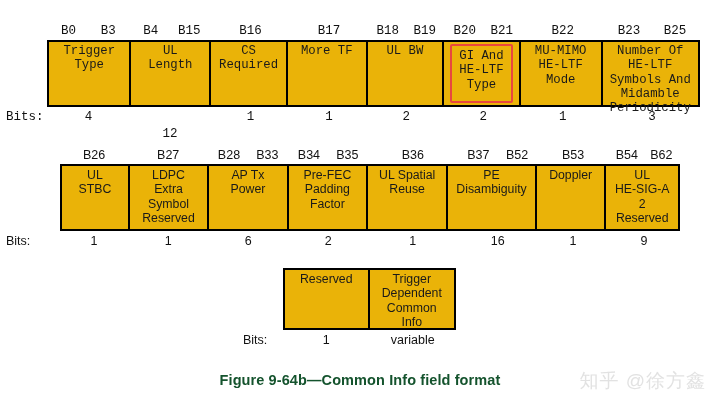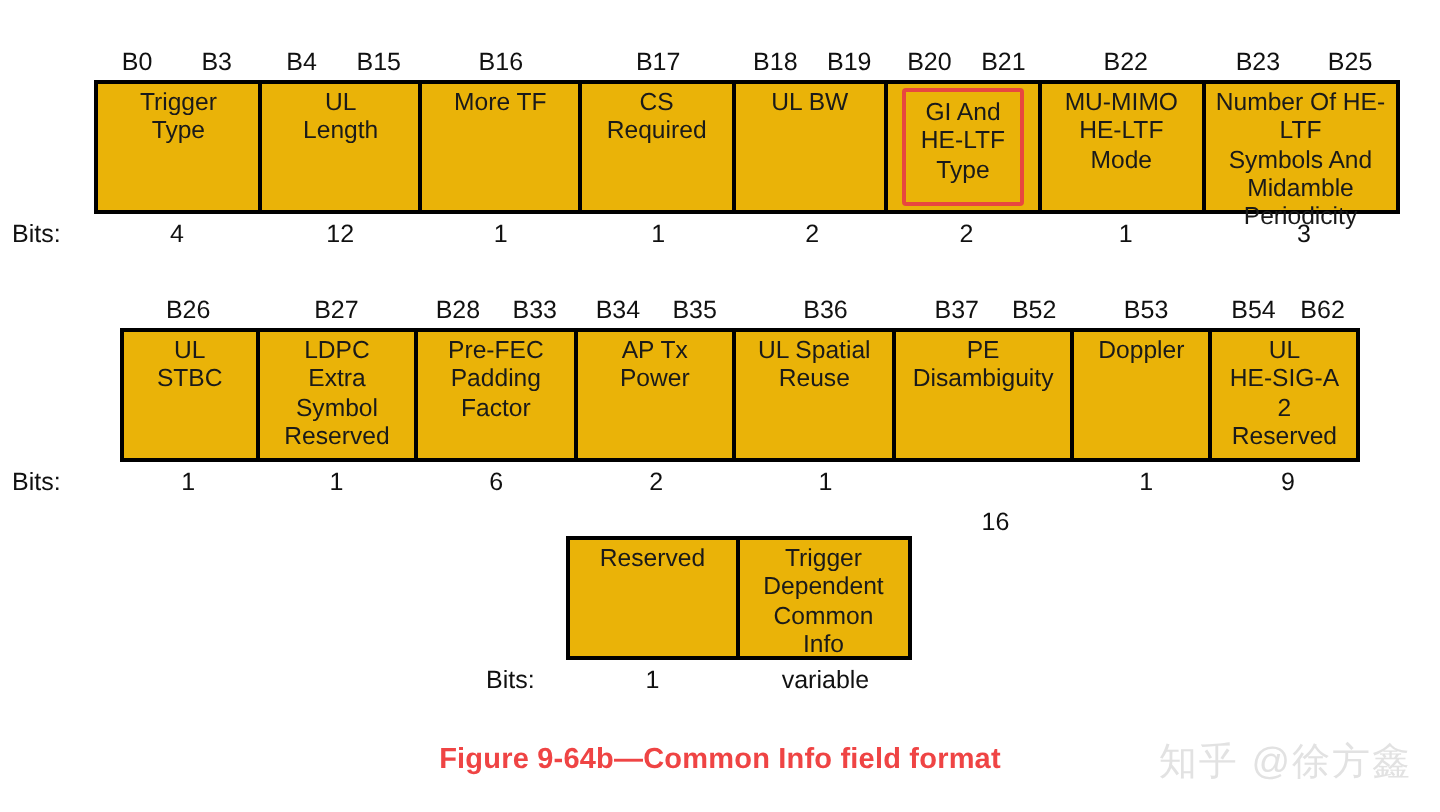--- a/index.html
+++ b/index.html
@@ -89,21 +89,21 @@
     position: absolute;
     top: 0;
     font-size: 12.5px;
     line-height: 20px;
     white-space: nowrap;
     transform: translateX(-50%);
     color: #111;
   }
 
   
-  #row1 { left: 47px;  top: 22px;  width: 653px; }
+  #row1 { left: 47px;  top: 22px;  width: 653px; font-family: Liberation Mono, monospace; }
   #row1 .boxes { height: 67px; }
   #row1 .bitlabels { width: 653px; top: 0; }
   #row1 .bitsrow  { width: 653px; }
 
   #row2 { left: 60px;  top: 146px; width: 620px; }
   #row2 .boxes { height: 67px; }
   #row2 .bitlabels { width: 620px; }
   #row2 .bitsrow  { width: 620px; }
 
   #row3 { left: 283px; top: 268px; width: 173px; }
@@ -118,21 +118,21 @@
   
   .caption {
     position: absolute;
     left: 0;
     right: 0;
     top: 372px;
     text-align: center;
     font-size: 14.5px;
     font-weight: bold;
     letter-spacing: 0.1px;
-    color: #ef4444;
+    color: #14532d;
   }
 
   .watermark {
     position: absolute;
     right: 14px;
     top: 368px;
     font-size: 19px;
     color: #e2e2e2;
     letter-spacing: 1px;
     white-space: nowrap;
@@ -162,26 +162,26 @@
       </div>
     <div class="boxes">
         <div class="cell" style="width: 12.7%;">
           <span class="celltext">Trigger
 Type</span>
         </div>
         <div class="cell" style="width: 12.3%;">
           <span class="celltext">UL
 Length</span>
         </div>
-        <div class="cell" style="width: 12.3%;">
-          <span class="celltext">More TF</span>
-        </div>
         <div class="cell" style="width: 11.8%;">
           <span class="celltext">CS
 Required</span>
+        </div>
+        <div class="cell" style="width: 12.3%;">
+          <span class="celltext">More TF</span>
         </div>
         <div class="cell" style="width: 11.8%;">
           <span class="celltext">UL BW</span>
         </div>
         <div class="cell highlight" style="width: 11.8%;">
           <span class="celltext">GI And
 HE-LTF
 Type</span>
         </div>
         <div class="cell" style="width: 12.6%;">
@@ -192,21 +192,21 @@
         <div class="cell" style="width: 14.7%;">
           <span class="celltext">Number Of HE-LTF
 Symbols And
 Midamble
 Periodicity</span>
         </div>
       </div>
     <div class="bitsrow">
       <span class="bits-caption r1">Bits:</span>
     <span class="bitsval" style="left: 6.35%;">4</span>
-        <span class="bitsval" style="left: 18.85%;">12</span>
+        <span class="bitsval" style="left: 18.85%; margin-top: 17px;">12</span>
         <span class="bitsval" style="left: 31.15%;">1</span>
         <span class="bitsval" style="left: 43.2%;">1</span>
         <span class="bitsval" style="left: 55%;">2</span>
         <span class="bitsval" style="left: 66.8%;">2</span>
         <span class="bitsval" style="left: 79%;">1</span>
         <span class="bitsval" style="left: 92.65%;">3</span>
       </div>
   </div>
 
   <div class="field-row" id="row2">
@@ -229,27 +229,27 @@
           <span class="celltext">UL
 STBC</span>
         </div>
         <div class="cell" style="width: 12.9%;">
           <span class="celltext">LDPC
 Extra
 Symbol
 Reserved</span>
         </div>
         <div class="cell" style="width: 12.9%;">
+          <span class="celltext">AP Tx
+Power</span>
+        </div>
+        <div class="cell" style="width: 12.9%;">
           <span class="celltext">Pre-FEC
 Padding
 Factor</span>
-        </div>
-        <div class="cell" style="width: 12.9%;">
-          <span class="celltext">AP Tx
-Power</span>
         </div>
         <div class="cell" style="width: 13%;">
           <span class="celltext">UL Spatial
 Reuse</span>
         </div>
         <div class="cell" style="width: 14.4%;">
           <span class="celltext">PE
 Disambiguity</span>
         </div>
         <div class="cell" style="width: 11.3%;">
@@ -262,21 +262,21 @@
 Reserved</span>
         </div>
       </div>
     <div class="bitsrow">
       <span class="bits-caption r2">Bits:</span>
     <span class="bitsval" style="left: 5.5%;">1</span>
         <span class="bitsval" style="left: 17.45%;">1</span>
         <span class="bitsval" style="left: 30.35%;">6</span>
         <span class="bitsval" style="left: 43.25%;">2</span>
         <span class="bitsval" style="left: 56.9%;">1</span>
-        <span class="bitsval" style="left: 70.6%; margin-top: 20px;">16</span>
+        <span class="bitsval" style="left: 70.6%;">16</span>
         <span class="bitsval" style="left: 82.75%;">1</span>
         <span class="bitsval" style="left: 94.2%;">9</span>
       </div>
   </div>
 
   <div class="field-row" id="row3">
     <div class="boxes">
         <div class="cell" style="width: 50%;">
           <span class="celltext">Reserved</span>
         </div>

